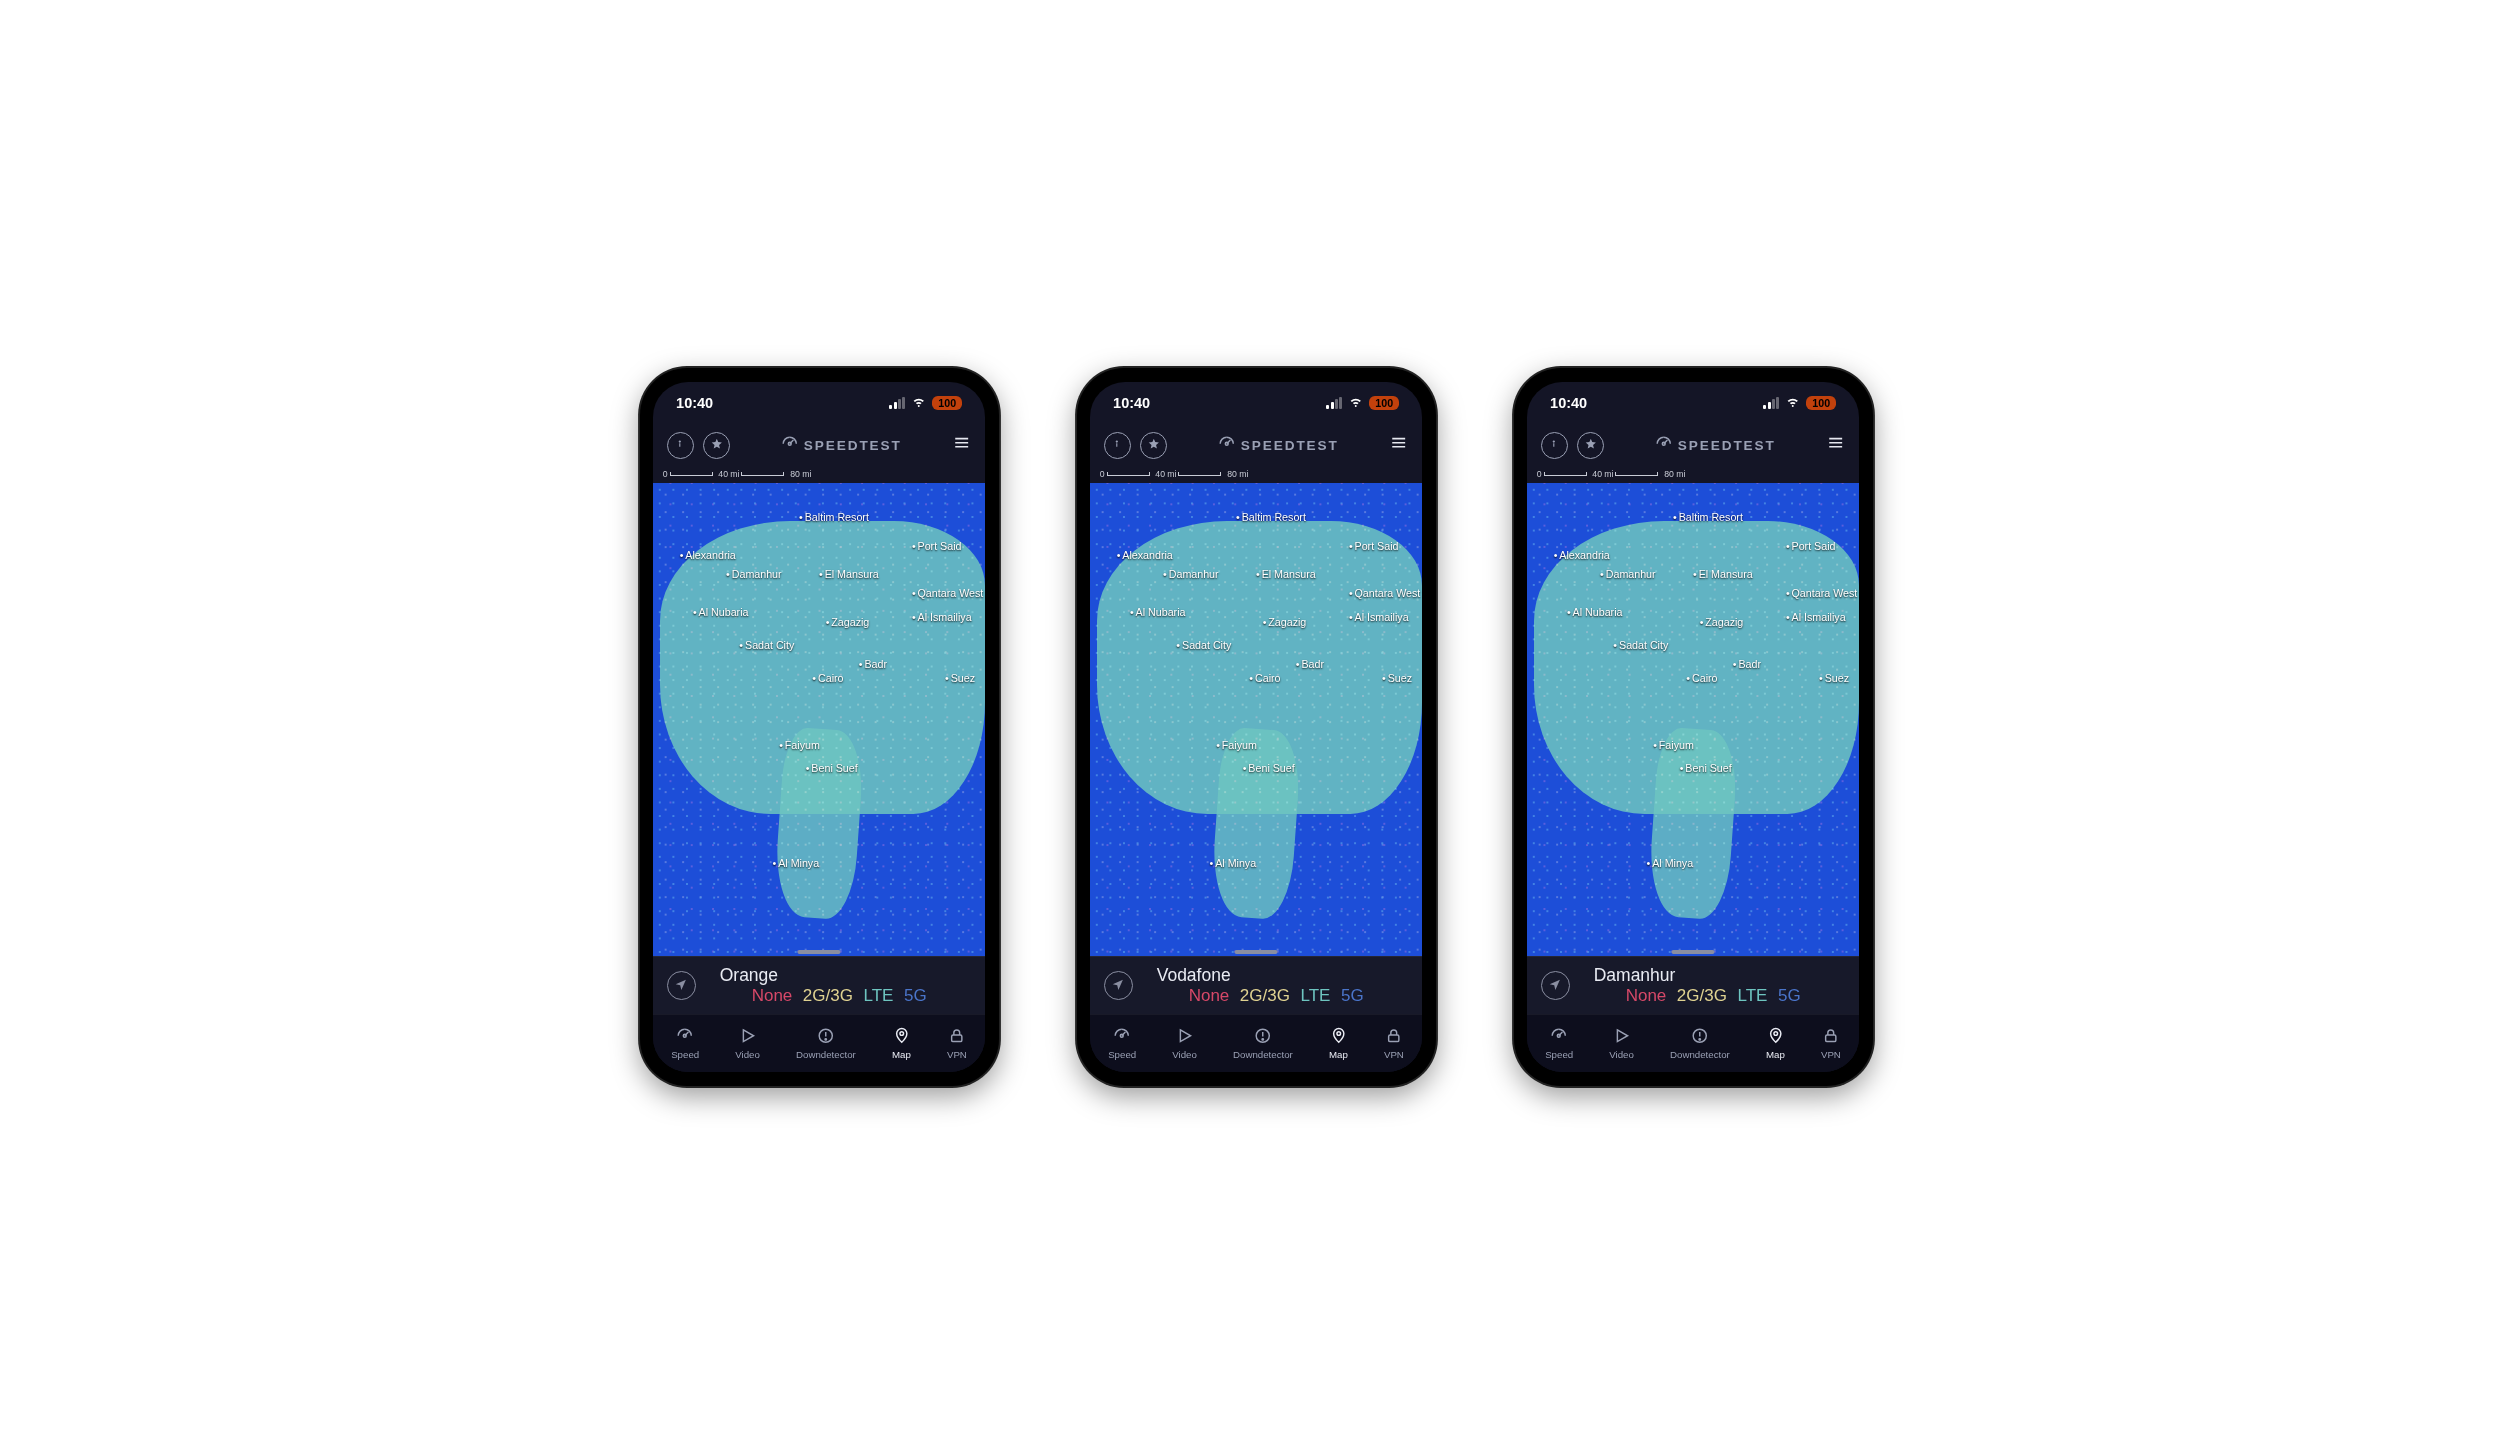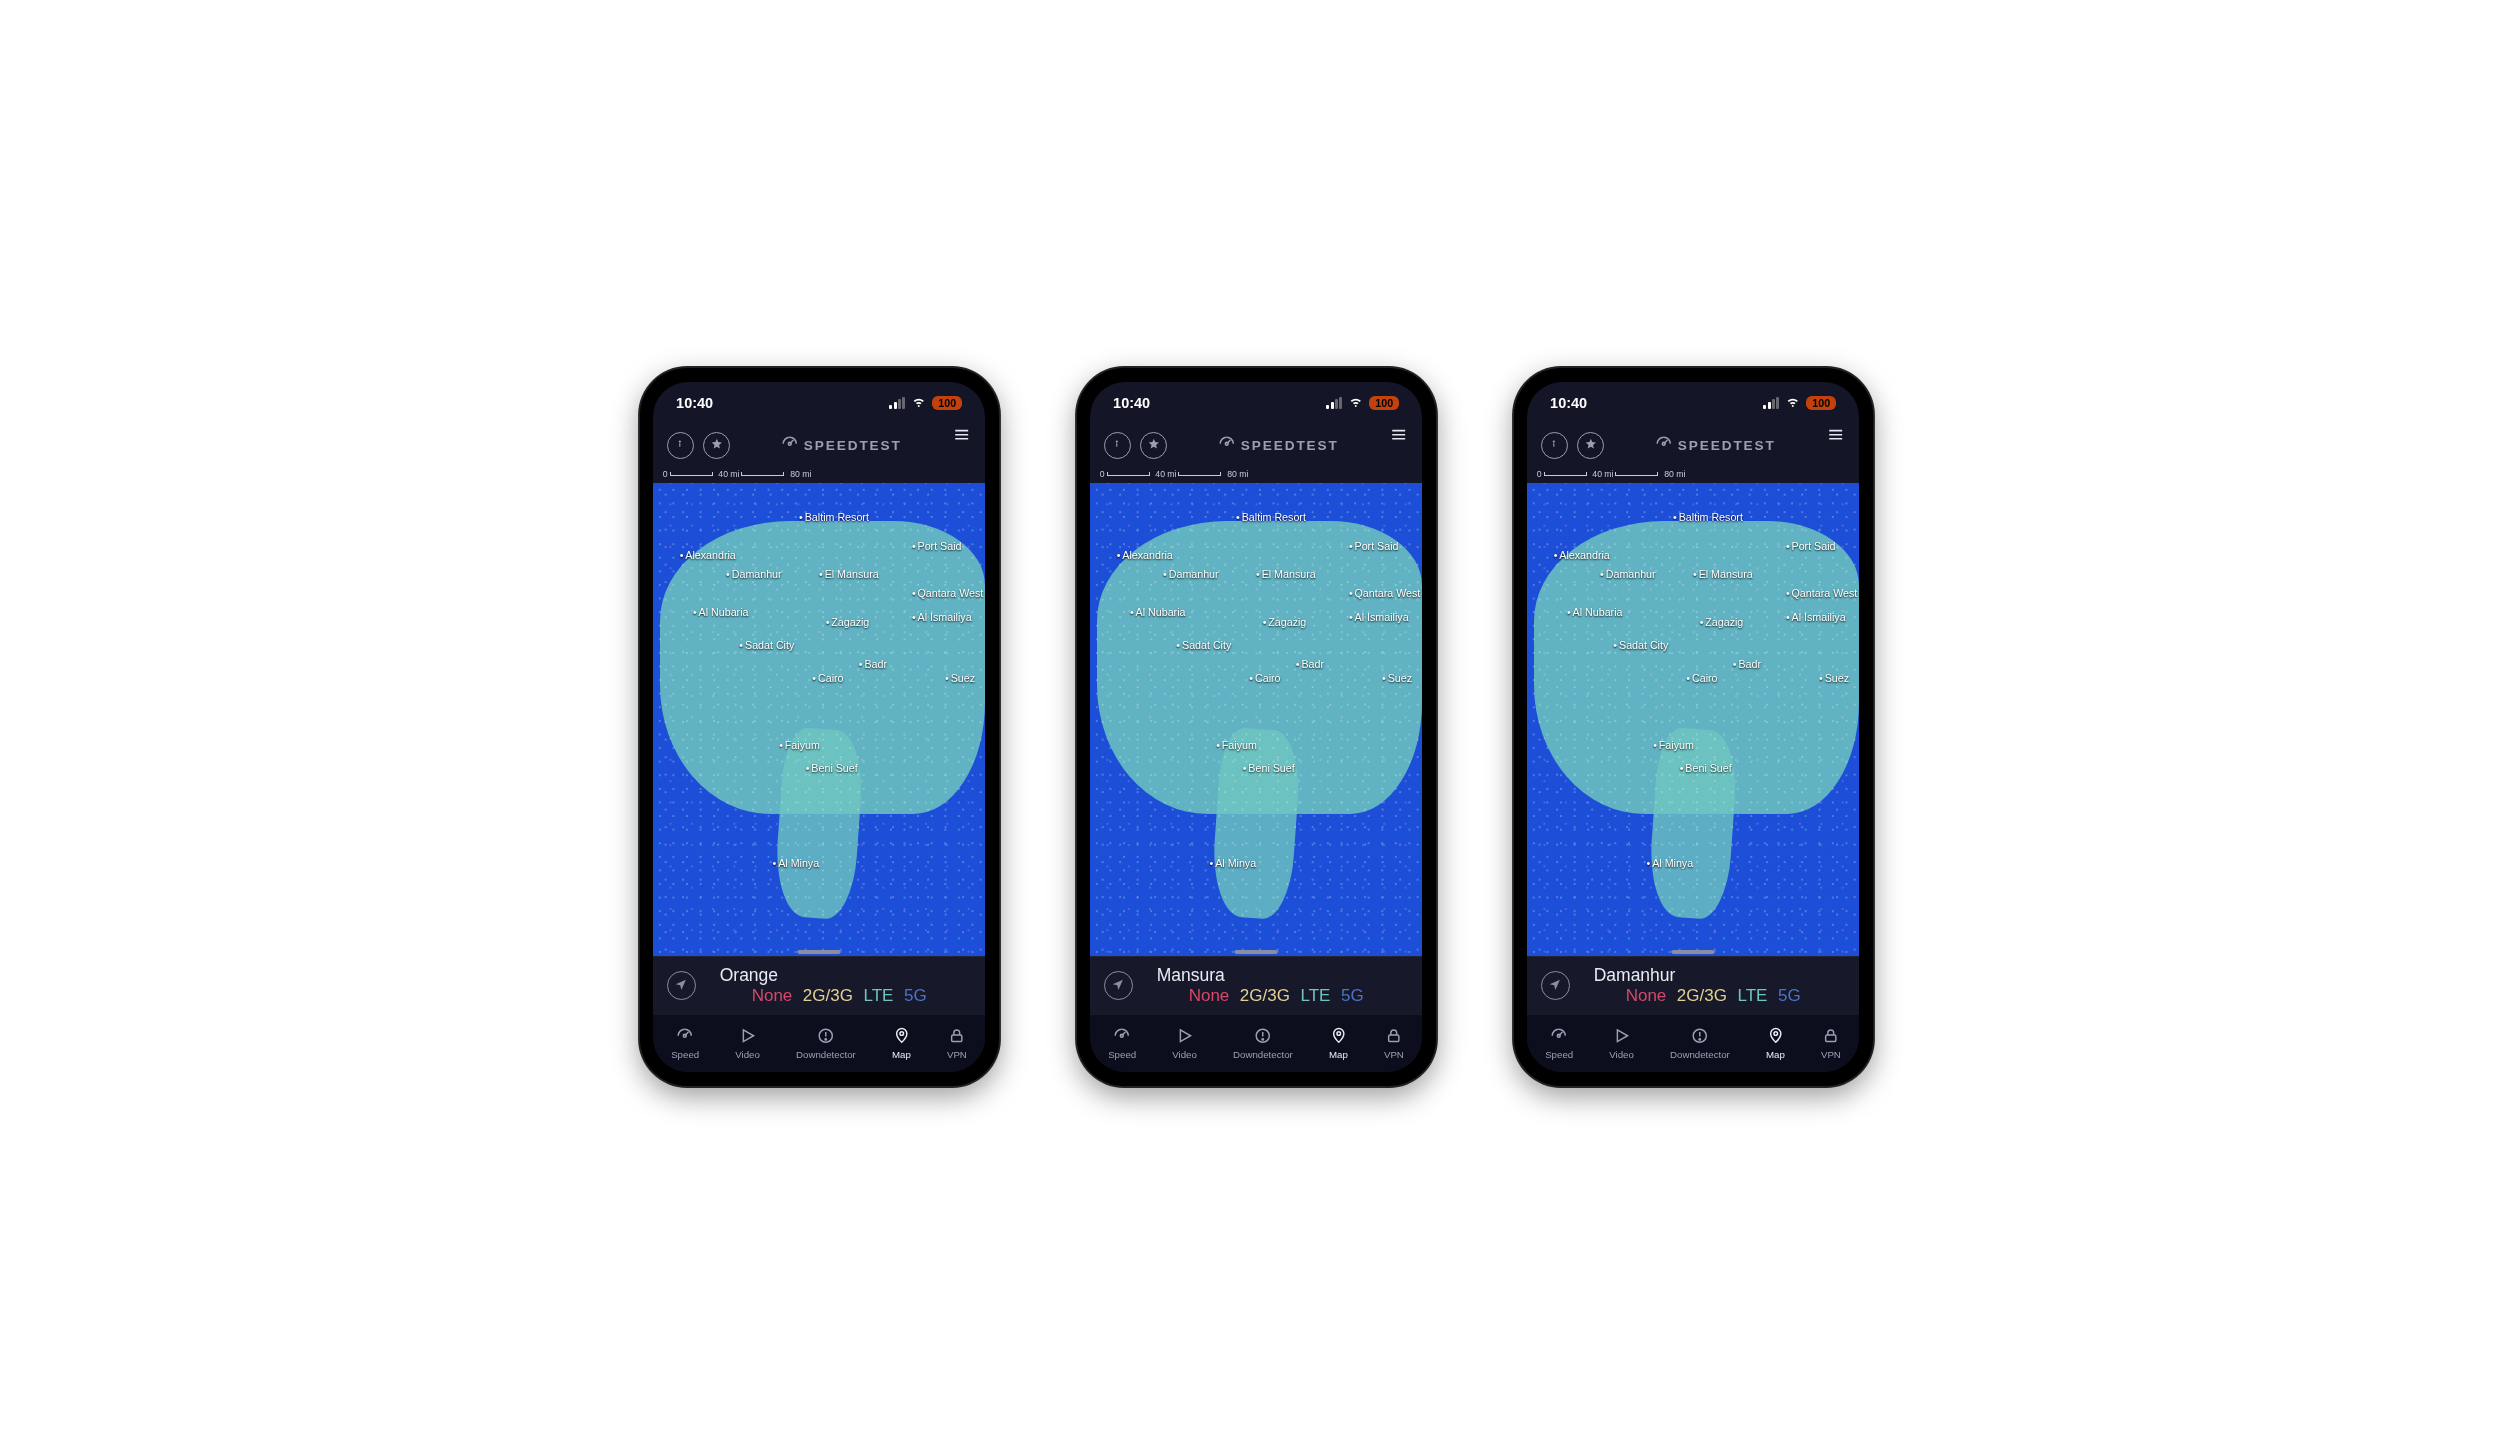--- a/index.html
+++ b/index.html
@@ -49,20 +49,21 @@
     color: #000;
     font-size: 10.7px;
     font-weight: 700;
     padding: 1px 5.8px;
     border-radius: 5.8px;
   }
   
   .app-header {
     height: 41px;
     display: flex;
+    align-items: center;
     justify-content: space-between;
     padding: 0 13.6px;
     color: #9aa0b4;
     gap: 16px;
   }
   .header-left { display: flex; gap: 9.7px; align-items: center; }
   .circle-btn {
     width: 27px; height: 27px;
     border: 1.5px solid #9aa0b4;
     border-radius: 50%;
@@ -438,21 +439,21 @@
 
       <div class="bottom-sheet">
         <div class="sheet-handle"></div>
         <div class="sheet-row">
           <div class="loc-btn">
             <span><svg width="13.6" height="13.6" viewBox="0 0 24 24" fill="currentColor">
                 <path d="M3 11l18-8-8 18-2-8-8-2z"></path>
               </svg></span>
           </div>
           <div>
-            <div class="carrier-name">Mansura</div>
+            <div class="carrier-name">Vodafone</div>
             <div class="legend">
               <span class="lg lg-none">None</span>
               <span class="lg lg-2g3g">2G/3G</span>
               <span class="lg lg-lte">LTE</span>
               <span class="lg lg-5g">5G</span>
             </div>
           </div>
         </div>
       </div>
 

